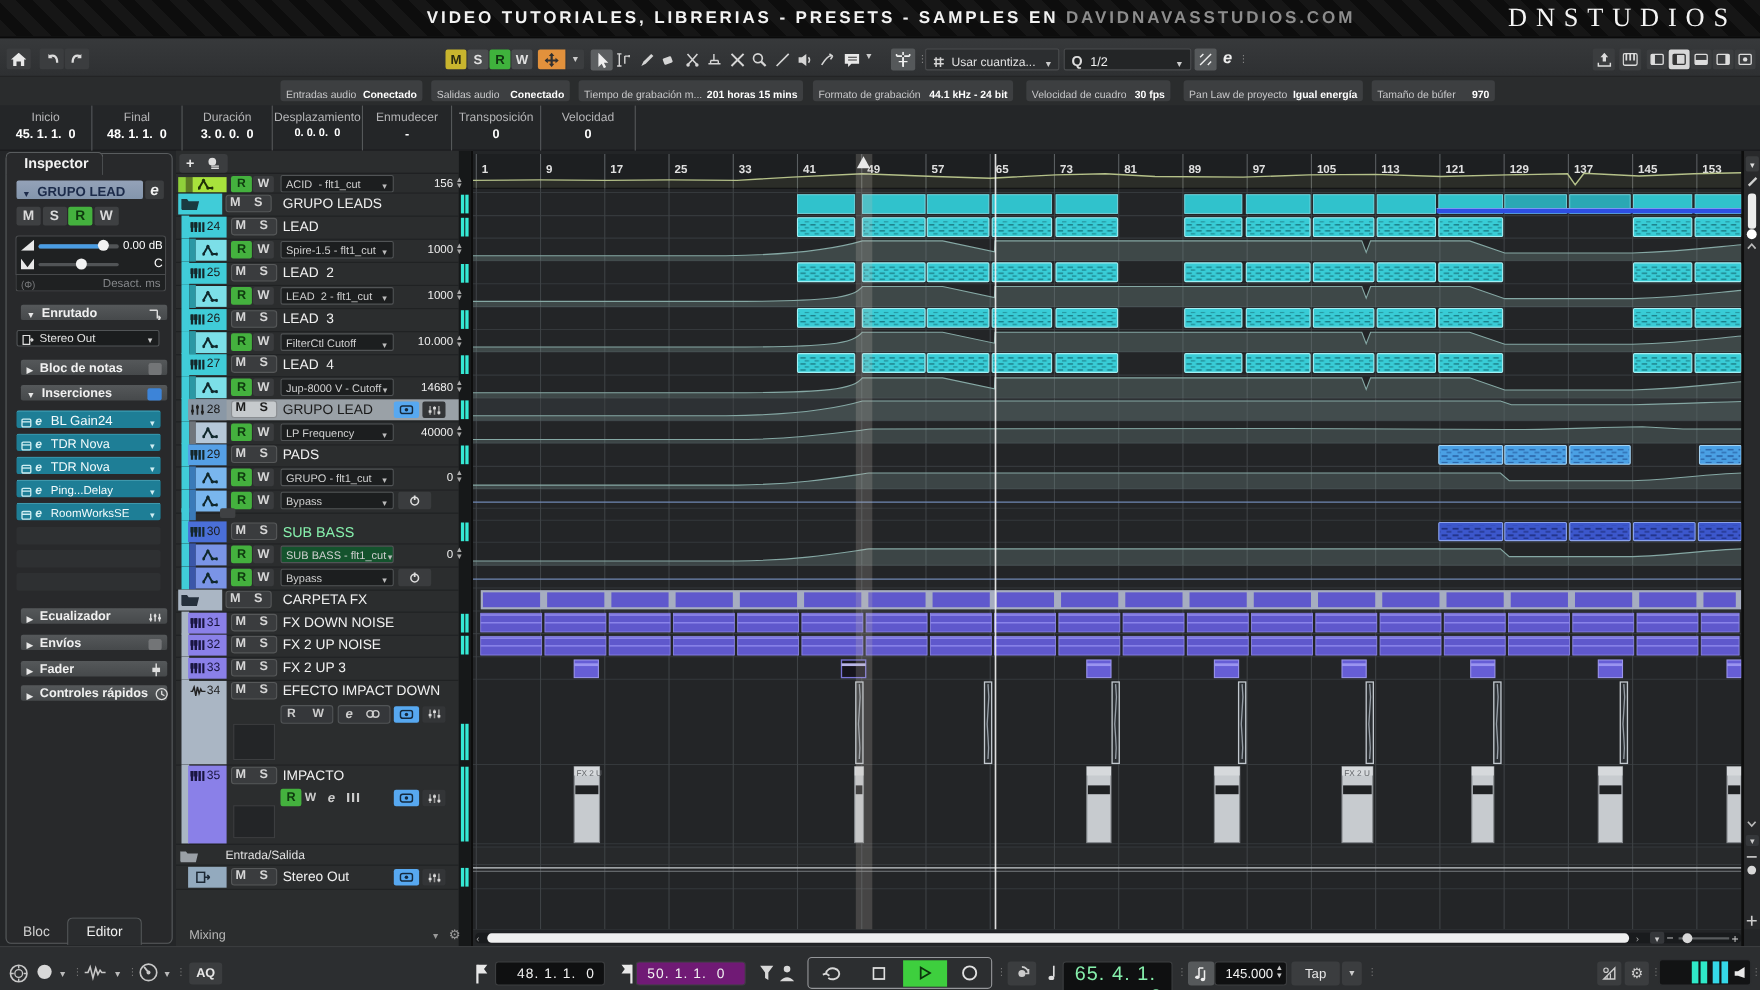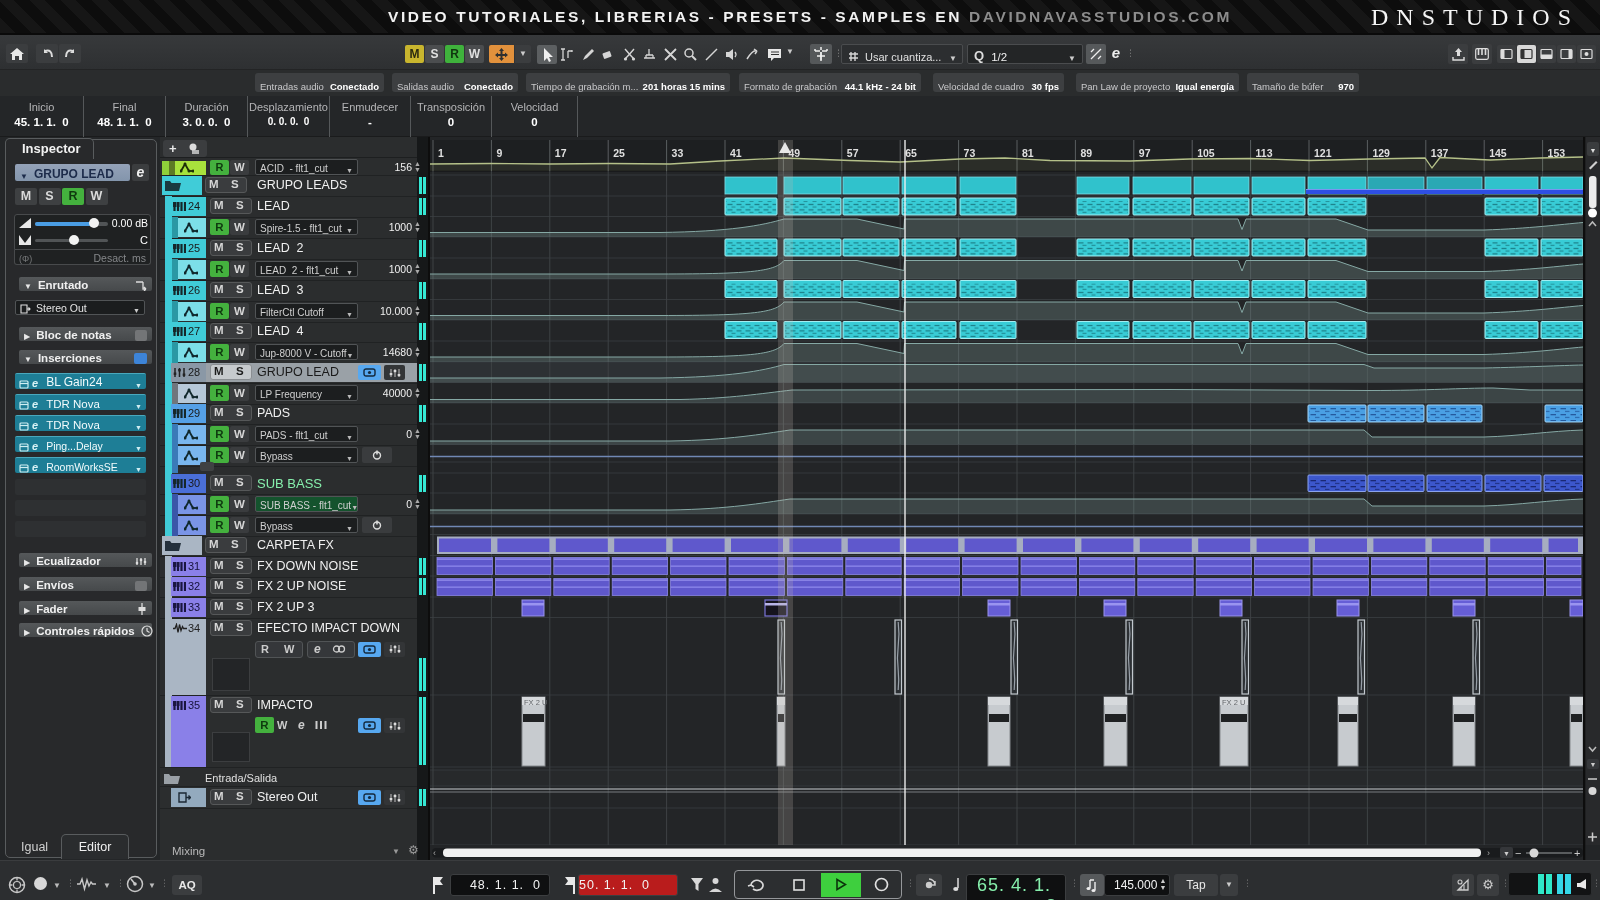--- a/index.html
+++ b/index.html
@@ -380,21 +380,21 @@
     <div class="abs flex" style="left:13px;top:483px;width:133px;height:14px;background:linear-gradient(#55585a,#46494b);border-radius:2px;padding:0 5px;gap:6px">
       <span style="font-size:8px;color:#e8e8e8">▶</span>
       <span style="font-size:11.5px;font-weight:bold;color:#f0f0f0;white-space:nowrap">Controles rápidos</span>
       <span style="margin-left:auto;display:flex">
         <svg width="12" height="12" viewBox="0 0 12 12" style="">
           <circle cx="6" cy="6" r="5" stroke="#ddd" stroke-width="1.2" fill="none"></circle>
           <path d="M6 3 v3 l2.5 1.5" stroke="#ddd" stroke-width="1.2" fill="none"></path>
         </svg>
       </span>
     </div>
-    <div class="abs" style="left:15px;top:700px;font-size:12.5px;color:#d0d0d0">Igual</div>
+    <div class="abs" style="left:15px;top:700px;font-size:12.5px;color:#d0d0d0">Bloc</div>
     <div class="abs" style="left:55px;top:694px;width:68px;height:25px;background:#2a2c2e;border:1px solid #595c5e;border-bottom:none;border-radius:5px 5px 0 0;text-align:center;line-height:24px;font-size:12.5px;color:#f0f0f0">Editor</div>
   </div>
 <div class="abs" style="left:160px;top:137px;width:270px;height:723px;background:#2b2d2e;overflow:hidden">
     <div class="abs" style="left:268px;top:0;width:2px;height:723px;background:#0d0d0d"></div>
     <div class="abs" style="left:257px;top:0;width:11px;height:723px;background:#161819"></div>
     <div class="abs" style="left:0;top:0;width:257px;height:21px;background:#2b2d2e;border-bottom:1px solid #1d1f20"></div>
     <div class="abs" style="left:3px;top:3px;width:44px;height:17px;background:#3b3d3f;border-radius:3px"></div>
     <div class="abs" style="left:9px;top:5px;font-size:13px;font-weight:bold;color:#e8e8e8;line-height:13px">+</div>
     <div class="abs" style="left:28px;top:6px">
       <svg width="12" height="11" viewBox="0 0 12 11" style="">
@@ -675,21 +675,21 @@
         <circle cx="1" cy="9" r="1.5" fill="#10282c"></circle>
         <circle cx="5" cy="2" r="1.5" fill="#10282c"></circle>
         <circle cx="9" cy="9" r="1.5" fill="#10282c"></circle>
         <path d="M9 9 L13 9" stroke="#10282c" stroke-width="1.8"></path>
         <circle cx="13" cy="9" r="1.5" fill="#10282c"></circle>
       </svg>
     </div>
     <div class="abs" style="left:50px;top:289px;width:19px;height:16px;background:#44b13e;border-radius:2px;text-align:center;line-height:16px;font-size:11.5px;font-weight:bold;color:#0f3a0f">R</div>
     <div class="abs" style="left:70px;top:289px;width:19px;height:16px;background:#3a3c3e;border-radius:2px;text-align:center;line-height:16px;font-size:11.5px;font-weight:bold;color:#d6d6d6">W</div>
     <div class="abs flex" style="left:95px;top:289px;width:103px;height:16px;background:#1c1e1f;border:1px solid #515456;border-radius:2px;padding:0 4px">
-      <span style="font-size:10px;color:#d0d0d0;white-space:nowrap">PADS - flt1_cut</span>
+      <span style="font-size:10px;color:#d0d0d0;white-space:nowrap">GRUPO - flt1_cut</span>
       <span style="margin-left:auto;font-size:7px;color:#bbb">▼</span>
     </div>
     <div class="abs" style="left:200px;top:289px;width:52px;height:16px;text-align:right;font-size:10.5px;color:#f0f0f0;line-height:16px">0</div>
     <div class="abs" style="left:254px;top:291px;font-size:7px;color:#aaa;line-height:6px">▲<br>▼</div>
     <div class="abs" style="left:0;top:308px;width:257px;height:1px;background:#202223"></div>
     <div class="abs" style="left:5px;top:307.5px;width:7px;height:21px;background:#40ccd8"></div>
     <div class="abs" style="left:12px;top:307.5px;width:6px;height:21px;background:#3a7ab8"></div>
     <div class="abs" style="left:18px;top:308.5px;width:28px;height:19px;background:#79b6ee"></div>
     <div class="abs" style="left:24px;top:312.5px">
       <svg width="14" height="11" viewBox="0 0 14 11" style="">
@@ -1486,21 +1486,21 @@
       <path d="M2 2 v17" stroke="#e8e8e8" stroke-width="2"></path>
     </svg>
   </div>
 <div class="abs" style="left:450px;top:874px;width:100px;height:22px;background:#0f1011;border:1px solid #3c3e40;border-radius:3px;text-align:right;line-height:21px;font-size:12.5px;color:#f2f2f2;padding-right:8px;letter-spacing:1px">48. 1. 1.&nbsp; 0</div>
 <div class="abs" style="left:562px;top:875px">
     <svg width="14" height="20" viewBox="0 0 14 20" style="">
       <path d="M12 2 h-9 l3 4 -3 4 h9 Z" fill="#e8e8e8"></path>
       <path d="M12 2 v17" stroke="#e8e8e8" stroke-width="2"></path>
     </svg>
   </div>
-<div class="abs" style="left:578px;top:874px;width:100px;height:22px;background:#b91c1c;border:1px solid #3c3e40;border-radius:3px;text-align:left;line-height:21px;font-size:12.5px;color:#f2f2f2;padding-right:8px;letter-spacing:1px">50. 1. 1.&nbsp; 0</div>
+<div class="abs" style="left:578px;top:874px;width:100px;height:22px;background:#701a75;border:1px solid #3c3e40;border-radius:3px;text-align:center;line-height:21px;font-size:12.5px;color:#f2f2f2;padding-right:8px;letter-spacing:1px">50. 1. 1.&nbsp; 0</div>
 <div class="abs" style="left:690px;top:877px">
     <svg width="14" height="16" viewBox="0 0 14 16" style="">
       <path d="M1 1 h12 l-4.5 6 v7 l-3 -2 v-5 Z" fill="#d8d8d8"></path>
     </svg>
   </div>
 <div class="abs" style="left:708px;top:877px">
     <svg width="15" height="16" viewBox="0 0 15 16" style="">
       <circle cx="7.5" cy="4" r="3" fill="#d8d8d8"></circle>
       <path d="M1 15 q6.5-7 13 0 Z" fill="#d8d8d8"></path>
     </svg>

